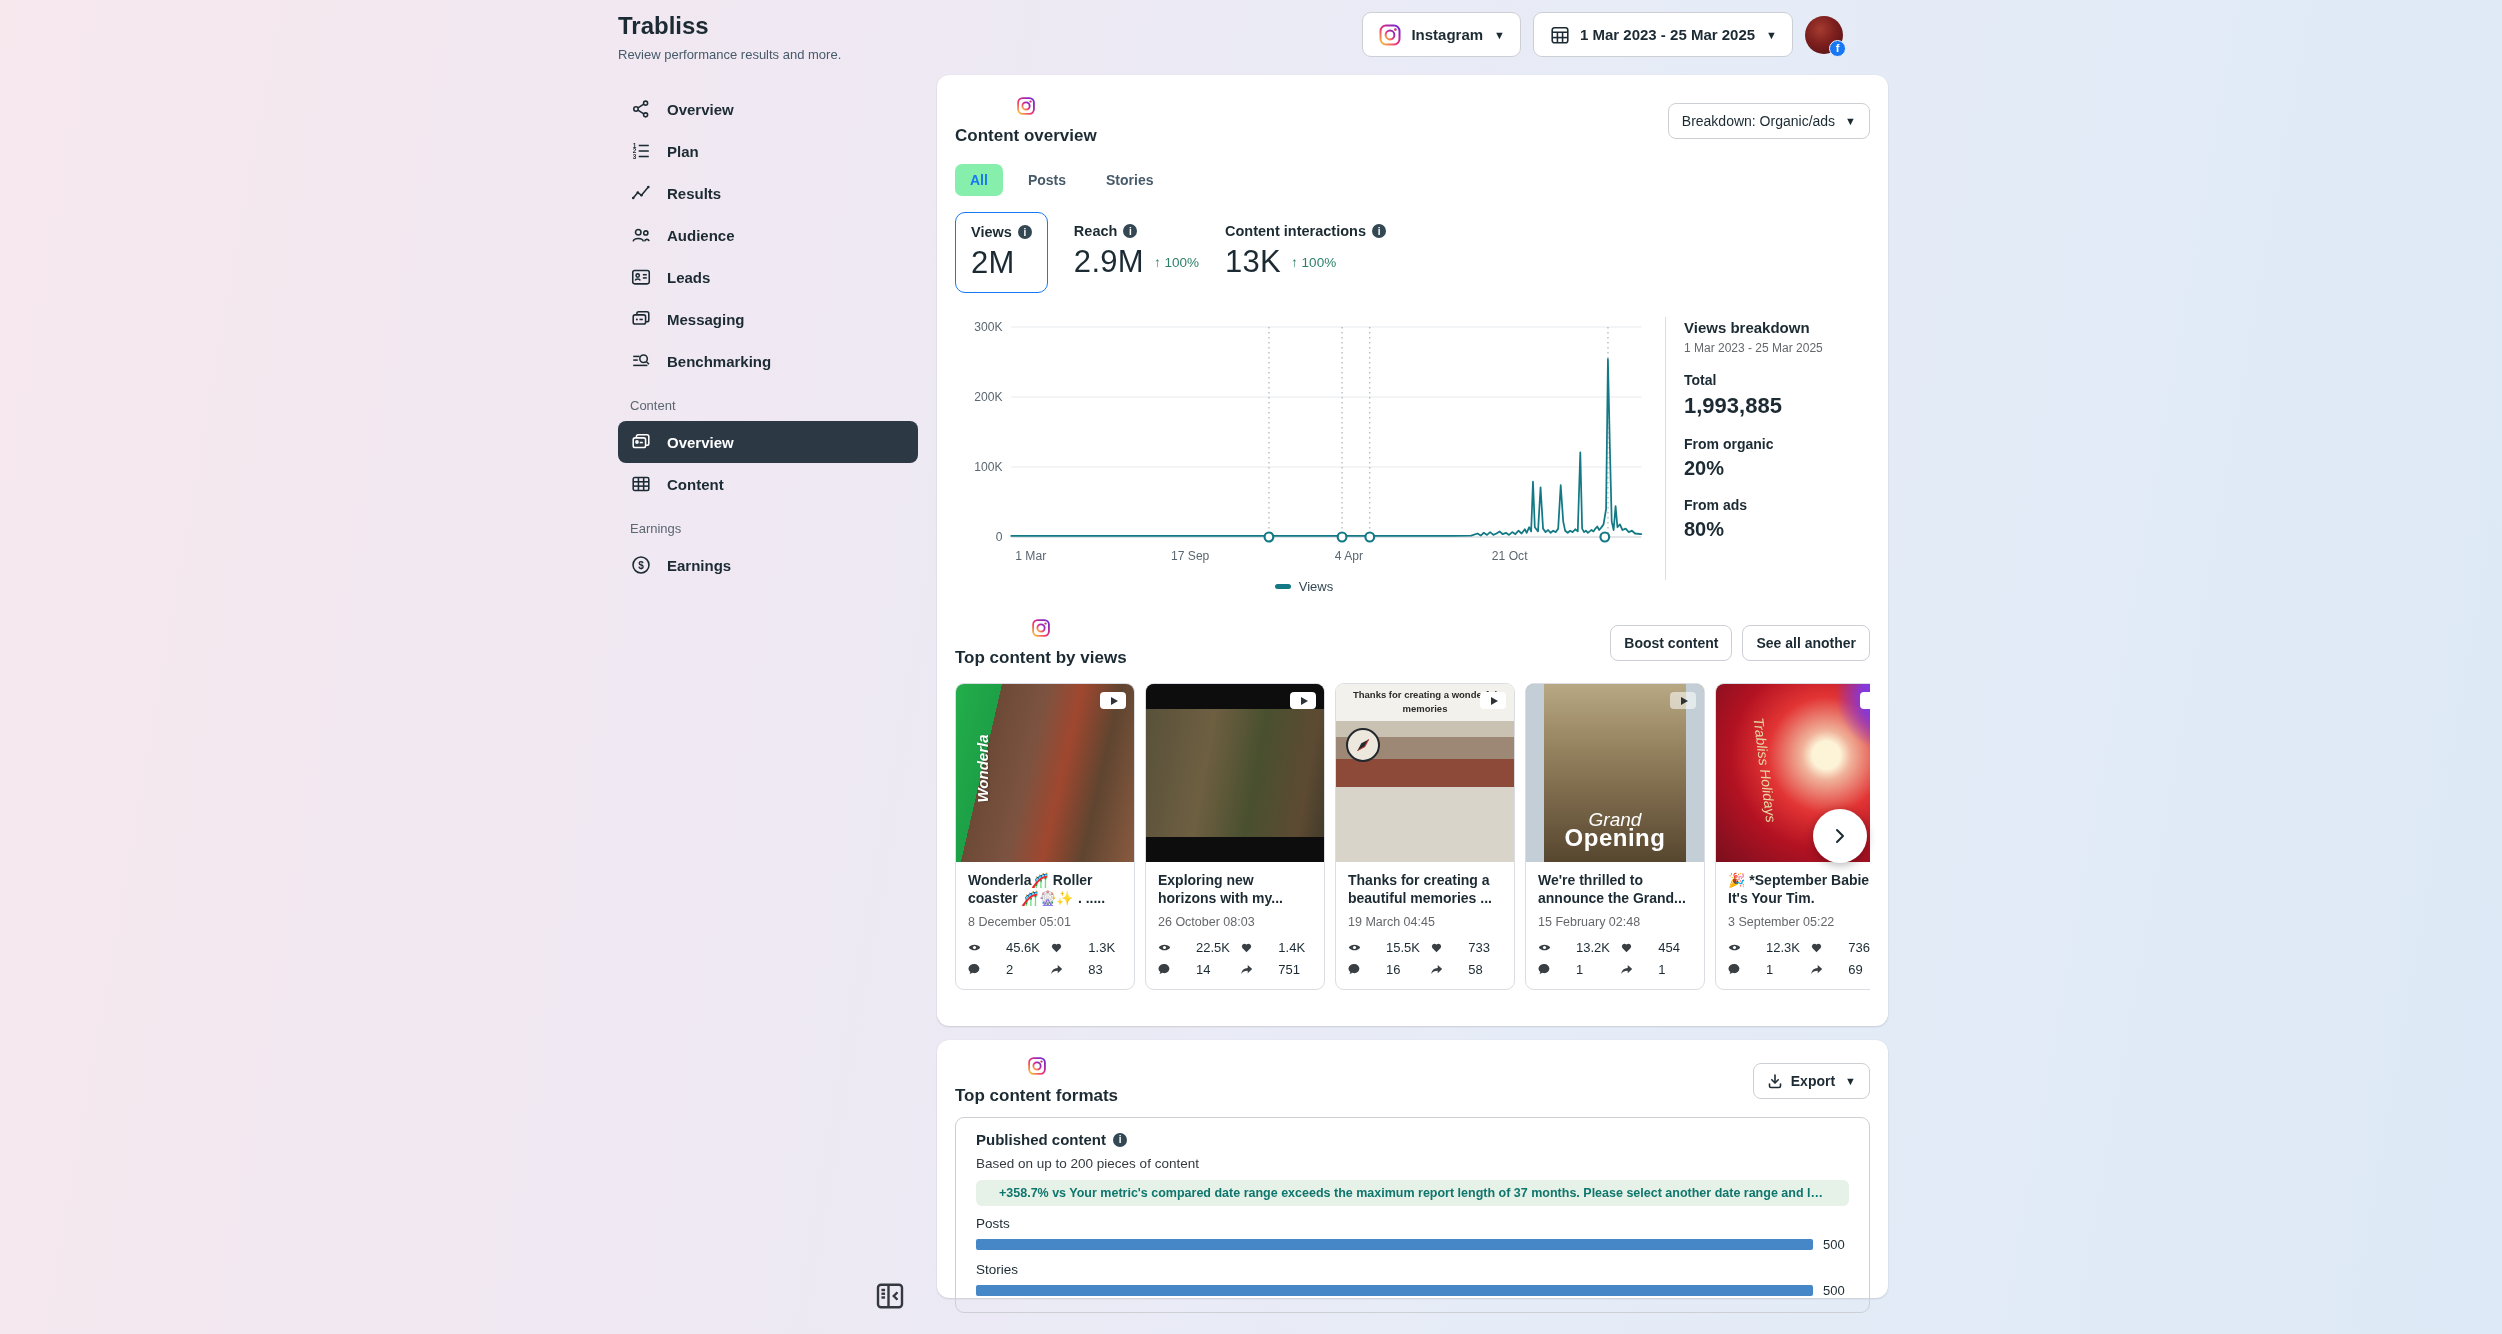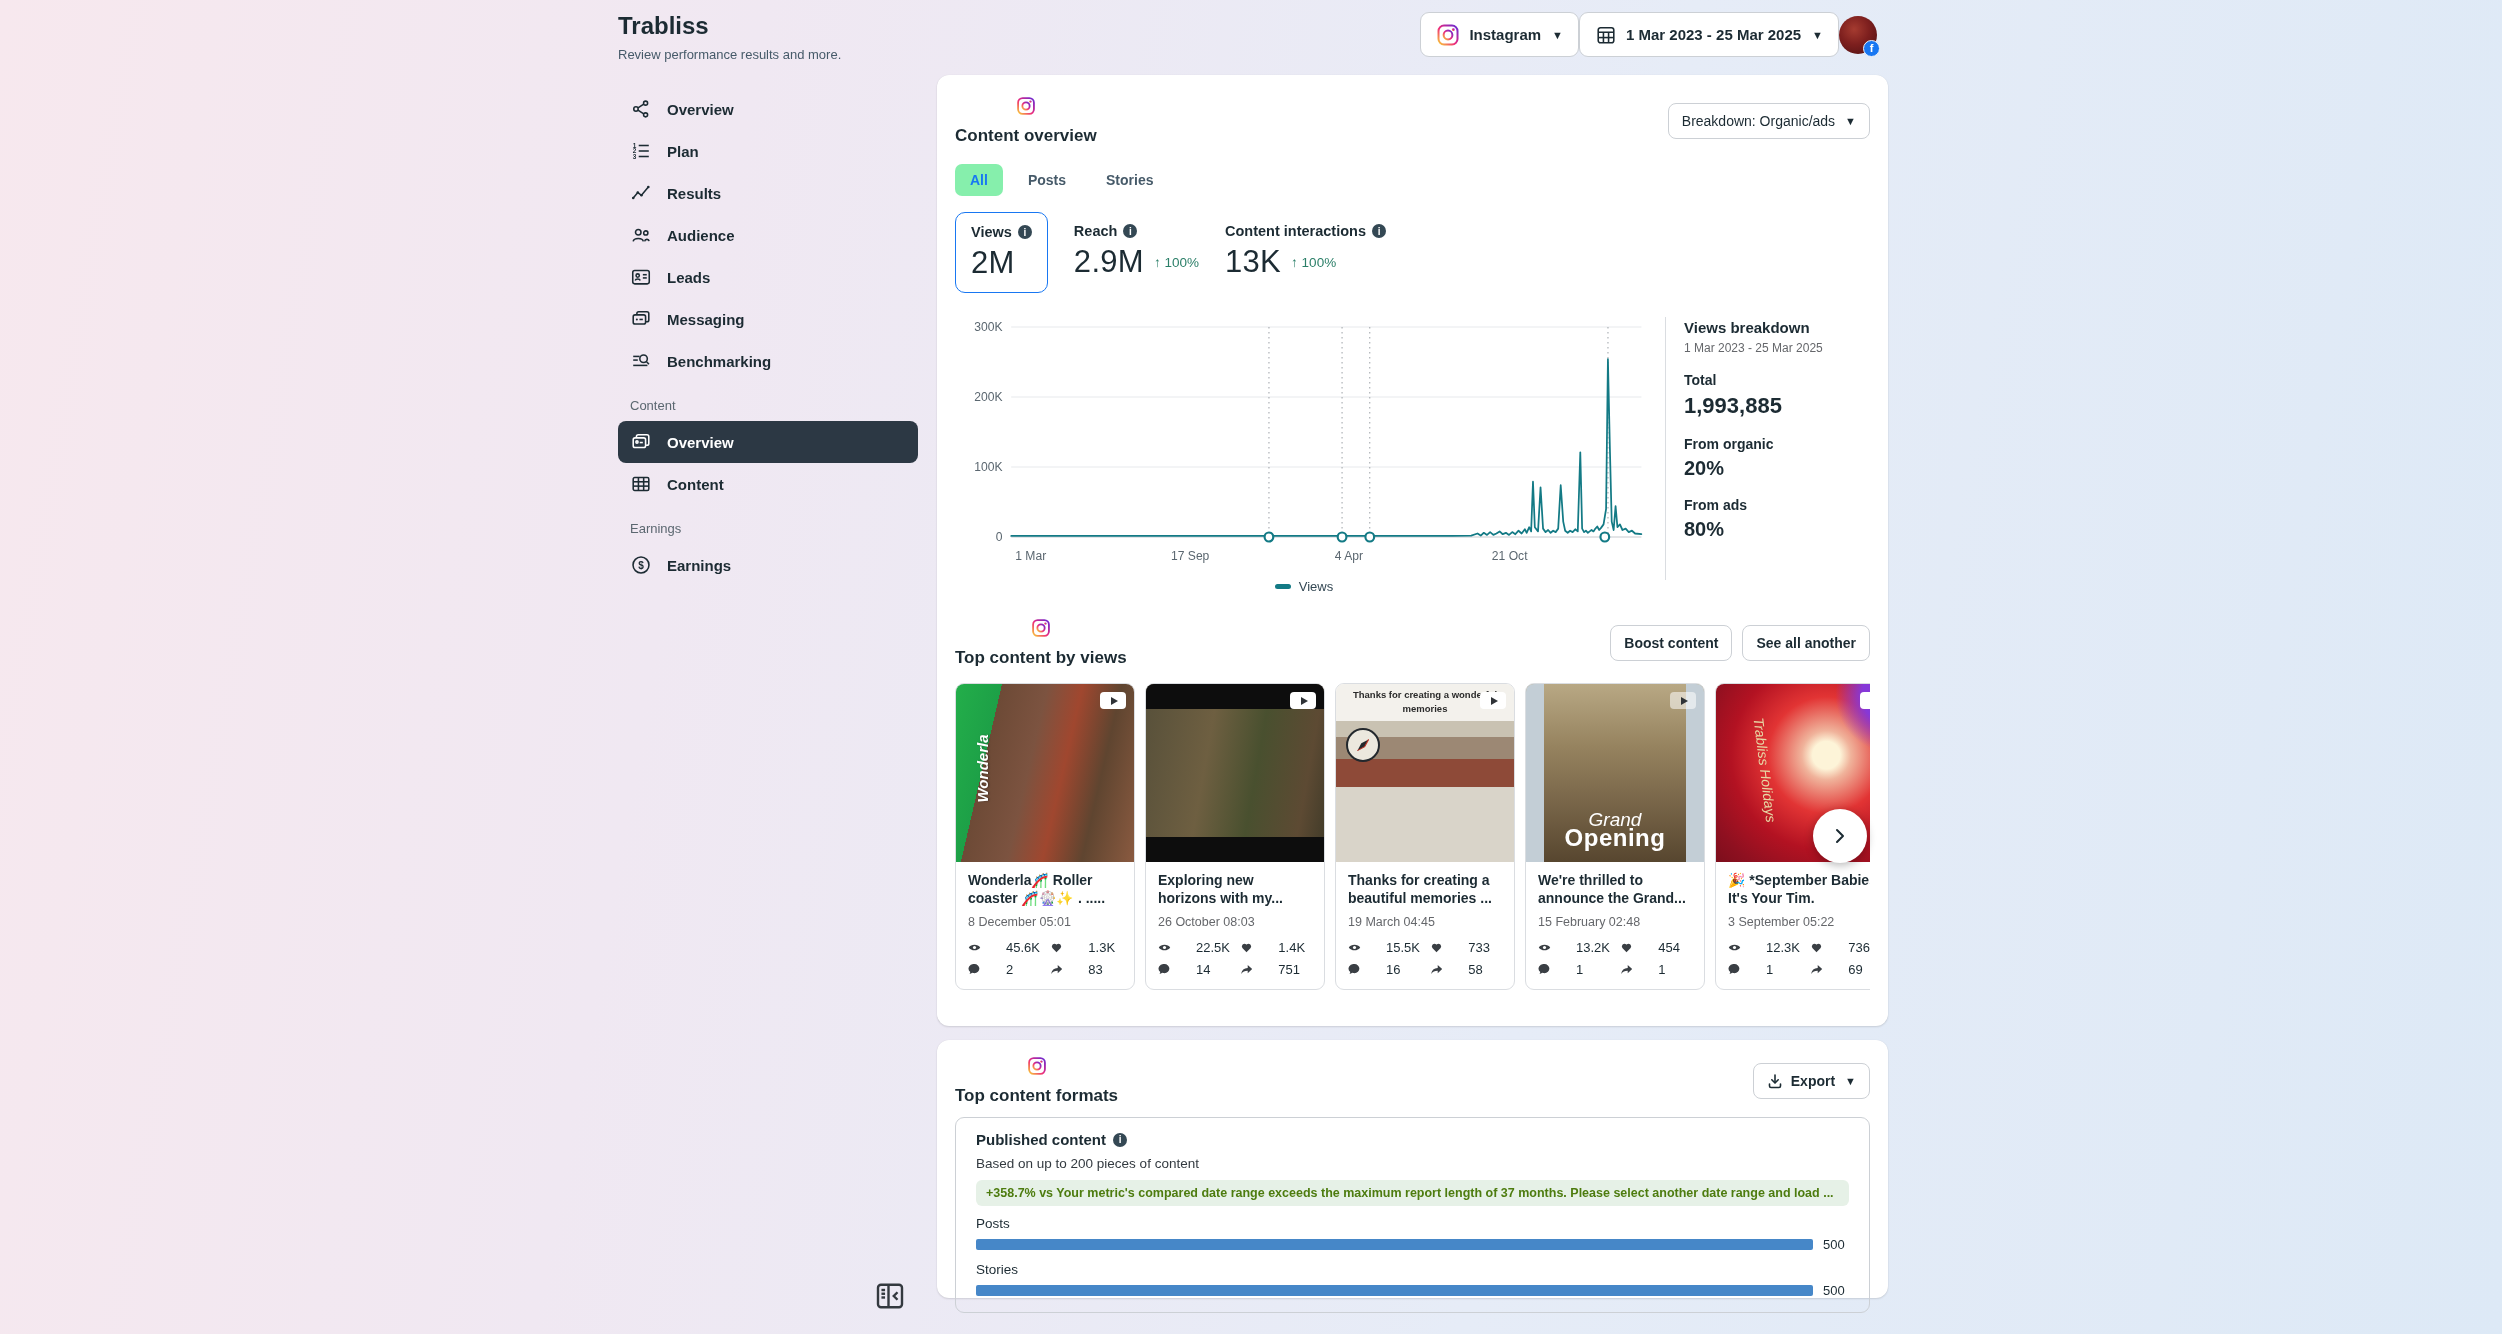--- a/index.html
+++ b/index.html
@@ -5,22 +5,22 @@
   * { margin:0; padding:0; box-sizing:border-box; }
   html,body { width:2502px; height:1334px; }
   body { font-family:"Liberation Sans","DejaVu Sans",sans-serif; color:#1c2b33; }
   .page { position:relative; width:2502px; height:1334px; overflow:hidden;
           background:linear-gradient(100deg,#f7e8ee 0%,#f0e8f2 28%,#e6ecf7 62%,#dde9f6 100%); }
 
   
   .page-heading { position:absolute; left:618px; top:12px; }
   .page-heading h1 { font-size:24px; font-weight:700; color:#1c2b33; }
   .page-heading p { font-size:13px; color:#465a69; margin-top:7px; }
-  .top-controls { position:absolute; left:926px; top:12px; width:951px;
-                  display:flex; justify-content:flex-end; align-items:center; }
+  .top-controls { position:absolute; left:892px; top:12px; width:951px;
+                  display:flex; justify-content:flex-end; align-items:center; gap:12px; }
   .pill-btn { display:flex; align-items:center; gap:9px; height:45px; background:#fff;
               border:1px solid #ccd0d5; border-radius:9px; padding:0 15px; font-size:15px;
               font-weight:600; color:#1c2b33; cursor:pointer; font-family:inherit; }
   .caret { font-size:11px; color:#1c2b33; margin-left:2px; }
   .avatar { position:relative; width:38px; height:38px; border-radius:50%; flex:none; cursor:pointer;
             background:radial-gradient(circle at 40% 35%, #a53b30 0%, #7d1f1e 45%, #4a1012 100%); }
   .avatar .fb-badge { position:absolute; right:-3px; bottom:-3px; width:17px; height:17px;
             border-radius:50%; background:#1877f2; color:#fff; font-size:11px; font-weight:700;
             display:flex; align-items:center; justify-content:center; border:1.5px solid #eef2f9; }
 
@@ -121,22 +121,22 @@
   .t4 .ov .l2 { font-weight:700; font-size:24px; display:block; letter-spacing:.5px; }
   .t5 { background:radial-gradient(circle at 100% 6%,#8638d8 0 13%,rgba(134,56,216,0) 24%),
         radial-gradient(circle at 62% 40%,#fdf4d8 0 9%,#f0b39b 16%,#e23434 38%,#b31222 62%,#8e1020 85%,#7c0e1c 100%); }
   .t5 .ov { position:absolute; left:-26px; top:78px; width:150px; transform:rotate(83deg);
             color:#e7d7a5; font-style:italic; font-size:14px; text-align:center; }
 
   
   .pub-box { border:1px solid #ccd0d5; border-radius:9px; padding:13px 20px 14px; margin-top:11px; }
   .pub-title { display:flex; align-items:center; gap:7px; font-size:15px; font-weight:700; }
   .pub-sub { font-size:13.5px; color:#333a40; margin-top:8px; }
-  .notice { margin-top:9px; background:#e6f1e7; color:#4d7c0f; font-weight:700; font-size:12.5px;
-            padding:6px 10px; border-radius:6px; white-space:nowrap; overflow:hidden;
+  .notice { margin-top:9px; background:#e6f1e7; color:#0f766e; font-weight:700; font-size:12.5px;
+            padding:6px 23px; border-radius:6px; white-space:nowrap; overflow:hidden;
             text-overflow:ellipsis; }
   .bar-group { margin-top:10px; }
   .bar-label { font-size:13.5px; margin-bottom:6px; }
   .bar-row { display:flex; align-items:center; gap:10px; }
   .bar-track { flex:1; }
   .bar-fill { height:11px; background:#4687c8; border-radius:2px; width:0; }
   .bar-value { font-size:13px; color:#1c2b33; min-width:26px; }
 </style>
 </head>
 <body>

